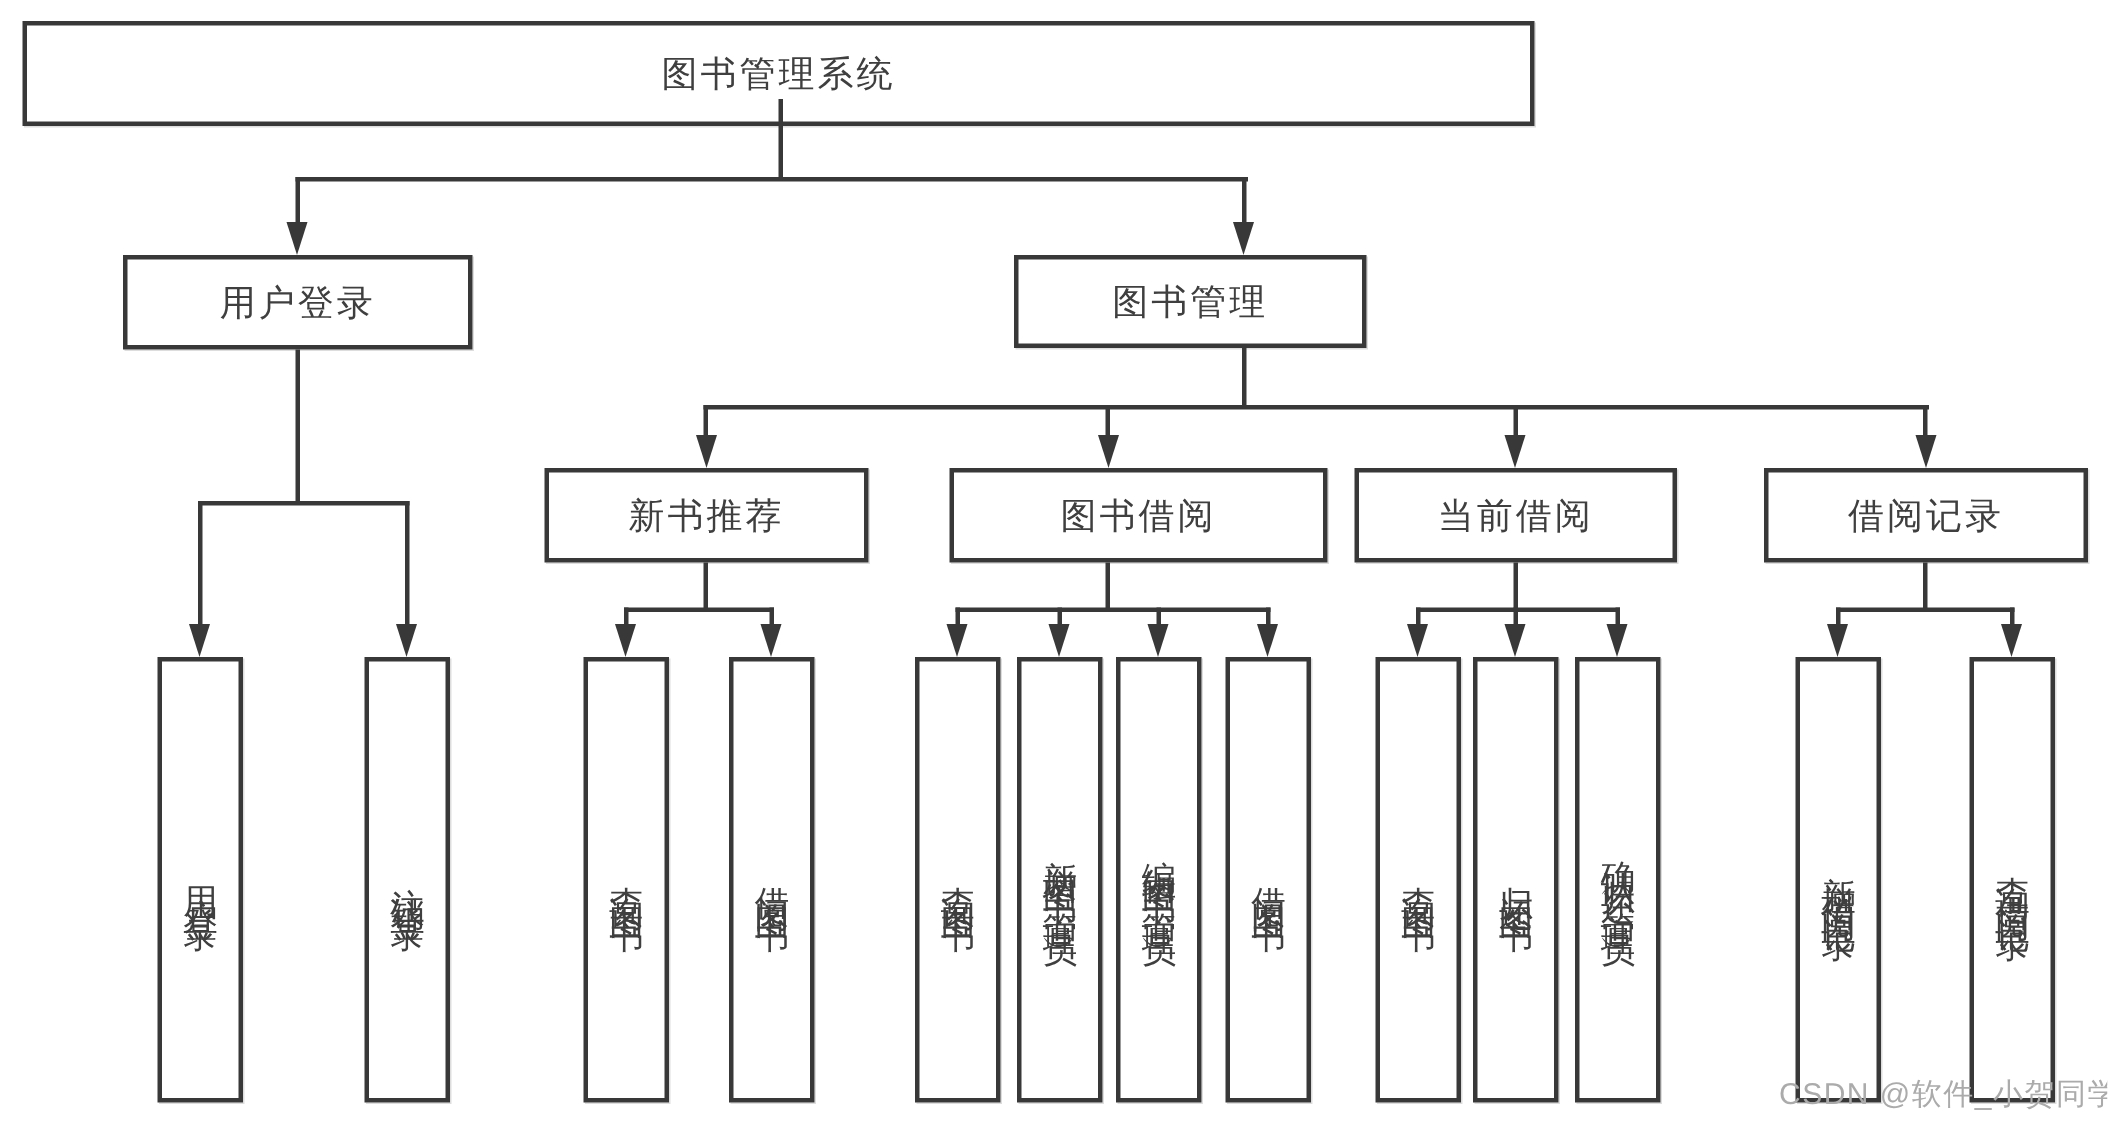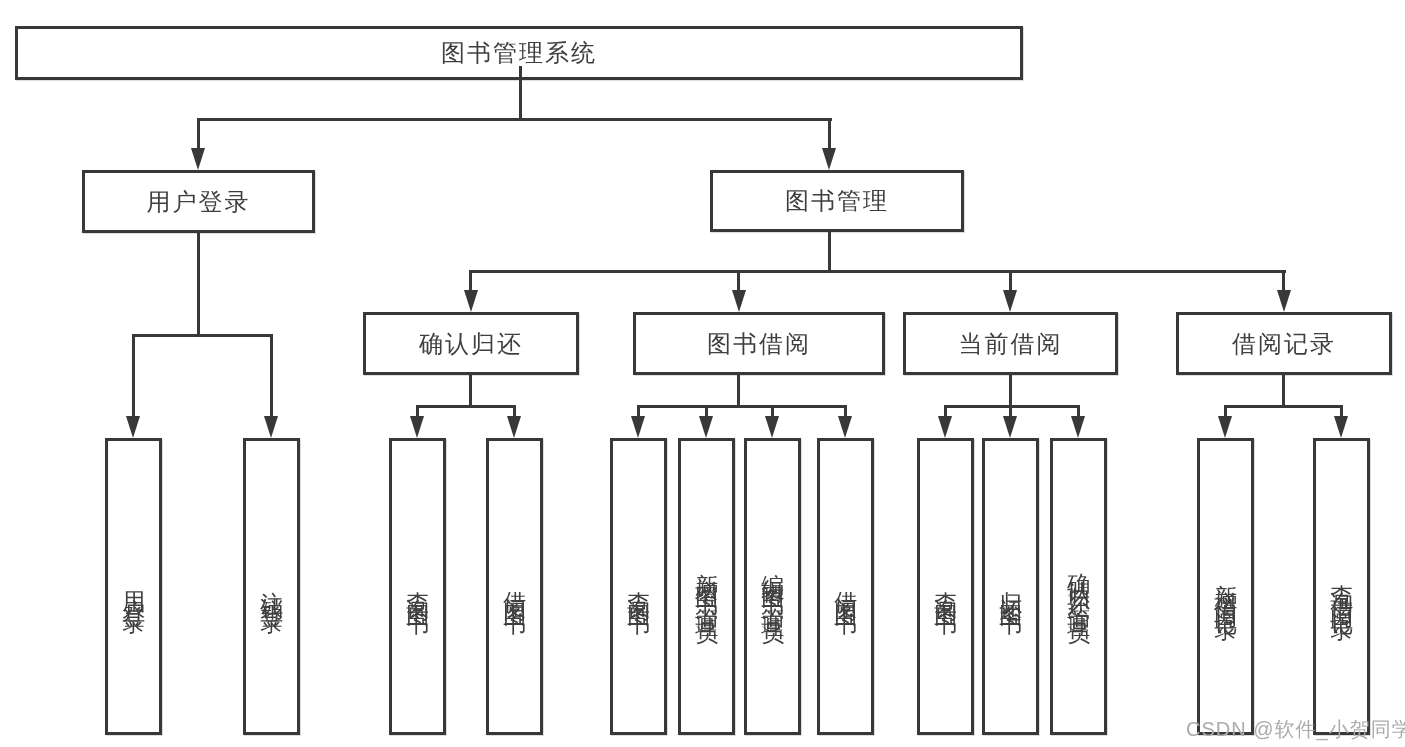--- a/index.html
+++ b/index.html
@@ -27,51 +27,51 @@
   .watermark{
     position:absolute;left:1186px;top:716px;z-index:5;
     font-size:20px;letter-spacing:1px;color:#ababab;white-space:nowrap;
   }
 </style>
 </head>
 <body>
 
 <div class="canvas">
 
-  <div class="box box-h" style="left:15px;top:26px;width:1008px;height:54px">图书管理系统</div>
+  <div class="box box-h" style="left:15px;top:14px;width:1008px;height:70px">图书管理系统</div>
 
   <div class="line" style="left:519px;top:66px;width:3px;height:53px"></div>
   <div class="line" style="left:197px;top:118px;width:635px;height:3px"></div>
   <div class="line" style="left:197px;top:118px;width:3px;height:34px"></div>
   <div class="line" style="left:828px;top:118px;width:3px;height:34px"></div>
   <div class="arrow" style="left:191px;top:148px"></div>
   <div class="arrow" style="left:822px;top:148px"></div>
 
   <div class="box box-h" style="left:82px;top:170px;width:233px;height:63px">用户登录</div>
-  <div class="box box-h" style="left:710px;top:170px;width:254px;height:62px">图书管理</div>
+  <div class="box box-h" style="left:676px;top:170px;width:235px;height:62px">图书管理</div>
 
   <div class="line" style="left:197px;top:233px;width:3px;height:103px"></div>
   <div class="line" style="left:132px;top:334px;width:141px;height:3px"></div>
   <div class="line" style="left:132px;top:334px;width:3px;height:86px"></div>
   <div class="line" style="left:270px;top:334px;width:3px;height:86px"></div>
   <div class="arrow" style="left:126px;top:416px"></div>
   <div class="arrow" style="left:264px;top:416px"></div>
 
   <div class="line" style="left:828px;top:232px;width:3px;height:40px"></div>
   <div class="line" style="left:469px;top:270px;width:817px;height:3px"></div>
   <div class="line" style="left:469px;top:270px;width:3px;height:22px"></div>
   <div class="line" style="left:737px;top:270px;width:3px;height:22px"></div>
   <div class="line" style="left:1009px;top:270px;width:3px;height:22px"></div>
   <div class="line" style="left:1282px;top:270px;width:3px;height:22px"></div>
   <div class="arrow" style="left:464px;top:290px"></div>
   <div class="arrow" style="left:732px;top:290px"></div>
   <div class="arrow" style="left:1003px;top:290px"></div>
   <div class="arrow" style="left:1277px;top:290px"></div>
 
-  <div class="box box-h" style="left:363px;top:312px;width:216px;height:63px">确认归还</div>
+  <div class="box box-h" style="left:363px;top:312px;width:216px;height:63px">新书推荐</div>
   <div class="box box-h" style="left:633px;top:312px;width:252px;height:63px">图书借阅</div>
   <div class="box box-h" style="left:1176px;top:312px;width:216px;height:63px">借阅记录</div>
   <div class="box box-h" style="left:903px;top:312px;width:215px;height:63px">当前借阅</div>
 
   <div class="line" style="left:469px;top:375px;width:3px;height:32px"></div>
   <div class="line" style="left:416px;top:405px;width:100px;height:3px"></div>
   <div class="line" style="left:416px;top:405px;width:3px;height:16px"></div>
   <div class="line" style="left:513px;top:405px;width:3px;height:16px"></div>
   <div class="arrow" style="left:410px;top:416px"></div>
   <div class="arrow" style="left:507px;top:416px"></div>

